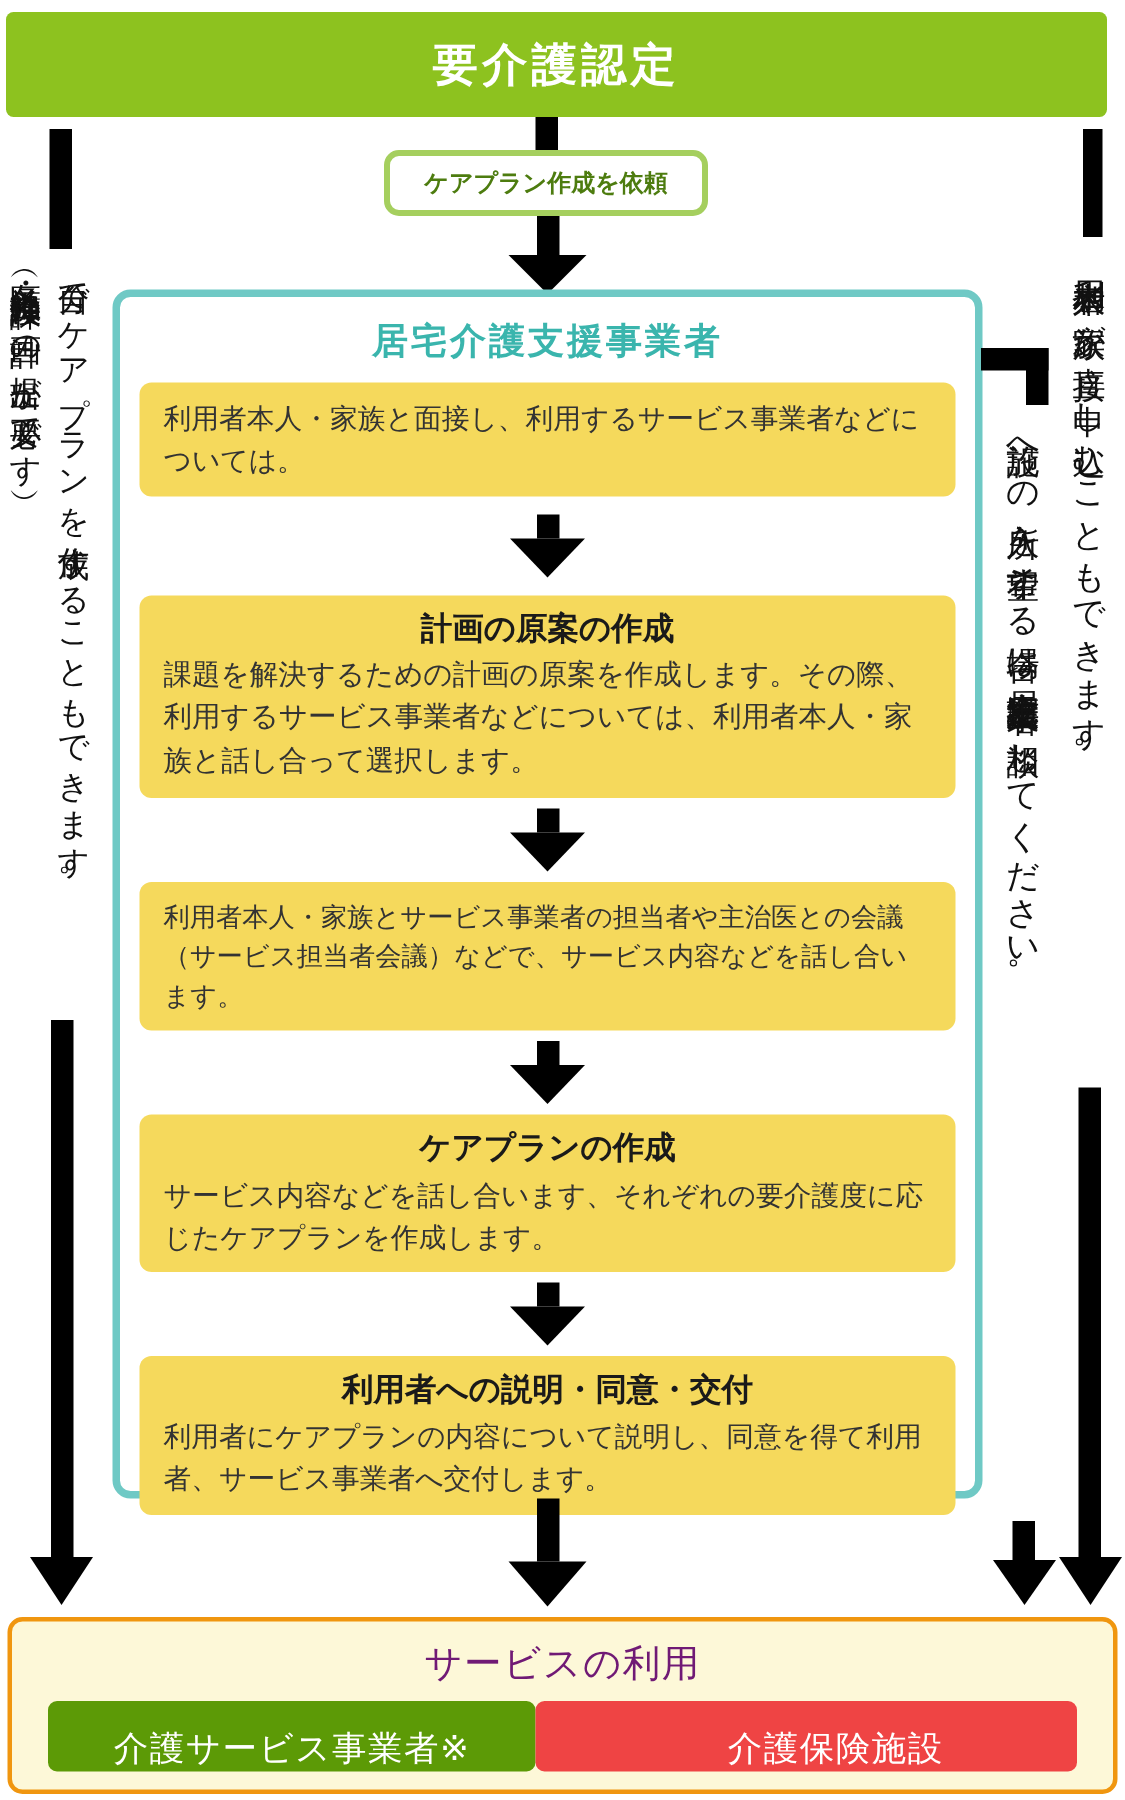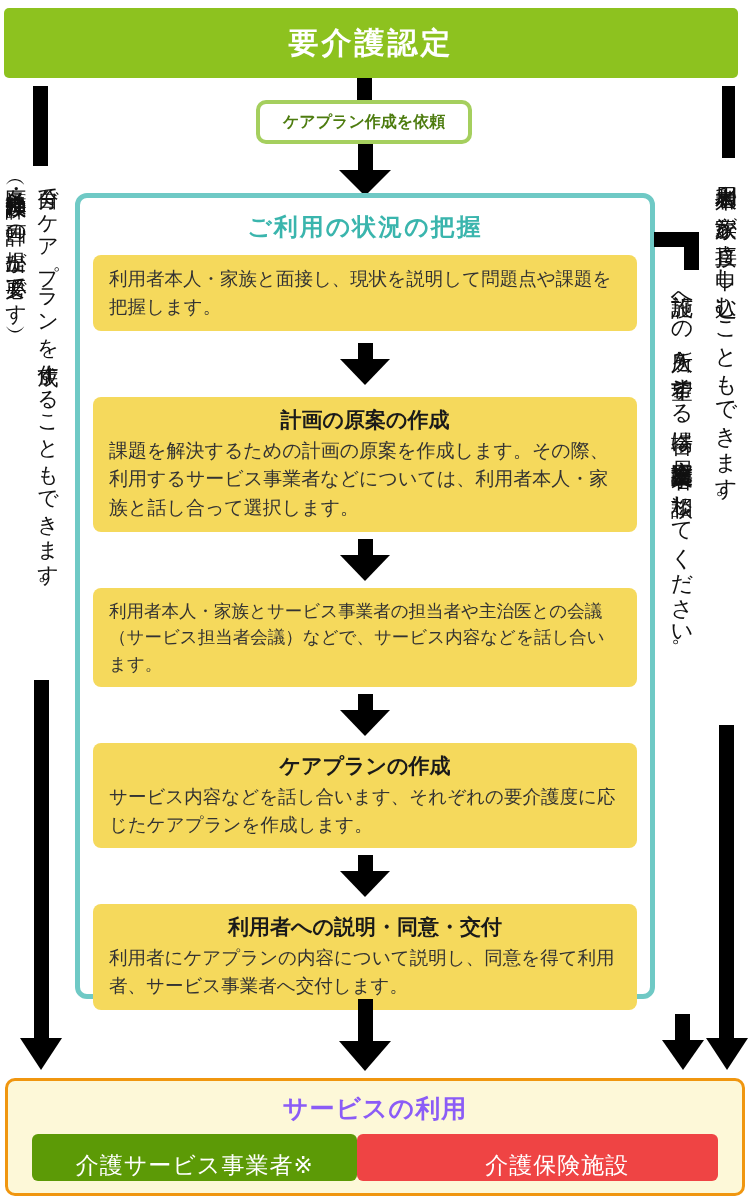--- a/index.html
+++ b/index.html
@@ -49,21 +49,21 @@
     font-size:22px;line-height:32px;letter-spacing:1px;
   }
   .vtext.left-note{left:0px;top:172px;height:505px;font-size:21px;}
   .vtext.right-note{left:710px;top:168px;height:552px;}
   .vtext.facility-note{left:666px;top:278px;height:736px;}
   
   .service-panel{
     position:absolute;left:5px;top:1078px;width:740px;height:118px;box-sizing:border-box;
     background:#fdf8d8;border:3px solid #f0960f;border-radius:10px;
   }
-  .service-title{margin-top:11px;text-align:center;font-size:25px;font-weight:bold;color:#8b5cf6;letter-spacing:1px;}
+  .service-title{margin-top:11px;text-align:center;font-size:25px;font-weight:normal;color:#701a75;letter-spacing:1px;}
   .btn-row{display:flex;justify-content:space-between;padding:0 24px;margin-top:9px;}
   .svc-btn{
     height:47px;border-radius:6px;display:flex;align-items:flex-end;justify-content:center;
     color:#ffffff;font-size:23px;font-weight:500;letter-spacing:1px;
   }
   .svc-btn.green{width:333px;background:#5c9a06;}
   .svc-btn.blue{width:329px;background:#ef4444;padding-left:39px;}
 </style>
 </head>
 <body>
@@ -81,25 +81,25 @@
   <div class="request-label">
     <span>ケアプラン作成を依頼</span>
   </div>
 
   <div class="abs-arrow" style="left:339px;top:144px;width:52px;height:52px;">
     <div class="stem"></div>
     <div class="head" style="border-left:26px solid transparent;border-right:26px solid transparent;border-top:26px solid #000;"></div>
   </div>
 
   <div class="teal-panel">
-    <div class="panel-title">ご利用の状況の把握</div>
+    <div class="panel-title">居宅介護支援事業者</div>
     <div class="steps">
 
       <div class="step">
-        <div class="step-body">利用者本人・家族と面接し、現状を説明して問題点や課題を把握します。</div>
+        <div class="step-body">利用者本人・家族と面接し、利用するサービス事業者などについては。</div>
       </div>
       <div class="flow-arrow" style="margin-top:12px;margin-bottom:12px;">
         <div class="fa-stem"></div>
         <div class="fa-head"></div>
       </div>
 
       <div class="step">
         <div class="step-title">計画の原案の作成</div>
         <div class="step-body" style="font-size:19px;">課題を解決するための計画の原案を作成します。その際、利用するサービス事業者などについては、利用者本人・家族と話し合って選択します。</div>
       </div>

